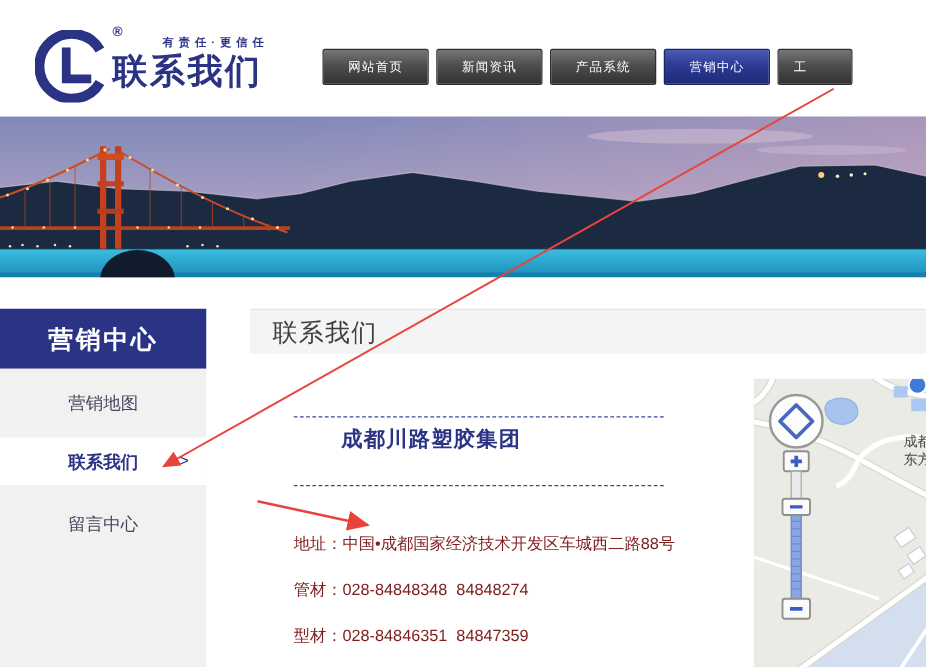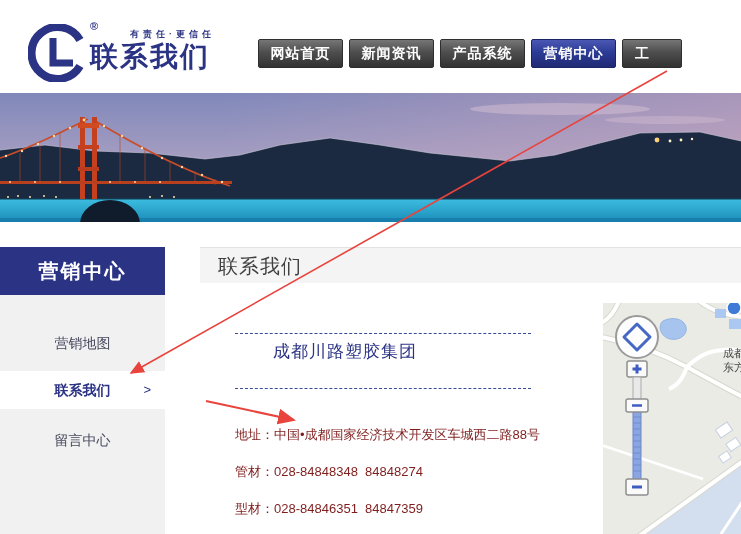--- a/index.html
+++ b/index.html
@@ -12,49 +12,49 @@
   .logo{position:absolute;left:28px;top:20px;width:230px;height:62px;cursor:pointer;}
   .logo-svg{position:absolute;left:0;top:4px;}
   .reg-mark{position:absolute;left:62px;top:0;font-size:11px;color:#2b3384;font-weight:bold;}
   .tagline{position:absolute;left:102px;top:8px;font-size:9px;letter-spacing:4px;color:#2b3384;font-weight:bold;white-space:nowrap;}
   .brand-name{position:absolute;left:62px;top:18px;font-size:28px;font-weight:bold;color:#2b3384;letter-spacing:2px;white-space:nowrap;}
 
   
   .nav{position:absolute;left:258px;top:39px;height:29px;display:flex;}
   .nav-item{width:85px;height:29px;margin-right:6px;flex:none;
     display:flex;align-items:center;justify-content:center;
-    color:#fff;font-size:14px;font-weight:bold;letter-spacing:1px;
+    color:#fff;font-size:10px;font-weight:normal;letter-spacing:1px;
     background:linear-gradient(#767676,#4e4e4e 45%,#323232);
     border-radius:2px;border:1px solid #2e2e2e;box-sizing:border-box;cursor:pointer;white-space:nowrap;}
   .nav-item.active{background:linear-gradient(#4c59b4,#2c3b96 45%,#1f2a75);border-color:#1b2566;}
   .nav-item.partial{width:60px;justify-content:flex-start;padding-left:12px;}
 
   
   .banner{position:absolute;left:0;top:93px;width:741px;height:129px;overflow:hidden;}
   .banner svg{display:block;}
 
   
   .sidebar{position:absolute;left:0;top:247px;width:165px;bottom:0;}
   .sidebar-header{height:48px;background:#2b3384;color:#fff;font-size:20px;font-weight:bold;
     letter-spacing:2px;display:flex;align-items:center;justify-content:center;}
-  .sidebar-panel{position:absolute;left:0;top:48px;width:165px;bottom:0;background:#f1f1f1;padding-top:28px;box-sizing:border-box;}
+  .sidebar-panel{position:absolute;left:0;top:48px;width:165px;bottom:0;background:#f1f1f1;padding-top:7px;box-sizing:border-box;}
   .side-item{position:relative;height:40px;line-height:40px;text-align:center;font-size:14px;
     color:#45475c;cursor:pointer;margin-bottom:8px;}
   .side-item.active{background:#fff;height:38px;line-height:38px;color:#2b3384;font-weight:bold;margin-bottom:11px;}
   .side-item .chev{position:absolute;right:14px;top:0;font-size:13px;color:#2b3384;font-weight:normal;}
 
   
   .titlebar{position:absolute;left:200px;top:247px;width:541px;height:36px;background:#f4f4f4;
     border-top:1px solid #e3e3e3;box-sizing:border-box;}
   .page-title{position:absolute;left:18px;top:5px;font-size:20px;color:#3f3f3f;letter-spacing:1px;}
 
   .content{position:absolute;left:200px;top:283px;width:400px;height:251px;}
   .dash{position:absolute;left:35px;width:296px;border-top:1px dashed #3a4a9a;height:0;}
   .dash1{top:50px;} .dash2{top:105px;}
-  .company{position:absolute;left:73px;top:57px;font-size:17px;font-weight:normal;color:#2b3384;letter-spacing:1px;text-align:right;}
+  .company{position:absolute;left:73px;top:57px;font-size:17px;font-weight:bold;color:#2b3384;letter-spacing:1px;text-align:right;}
   .c-row{position:absolute;left:35px;font-size:13px;color:#7f1d1d;white-space:pre;}
   .c-row.r0{top:143px;} .c-row.r1{top:180px;} .c-row.r2{top:217px;}
 
   
   .map{position:absolute;left:603px;top:303px;width:166px;height:231px;overflow:hidden;background:#ebebe6;}
 
   
   .arrows{position:absolute;left:0;top:0;width:741px;height:534px;pointer-events:none;z-index:50;}
 </style>
 </head>

